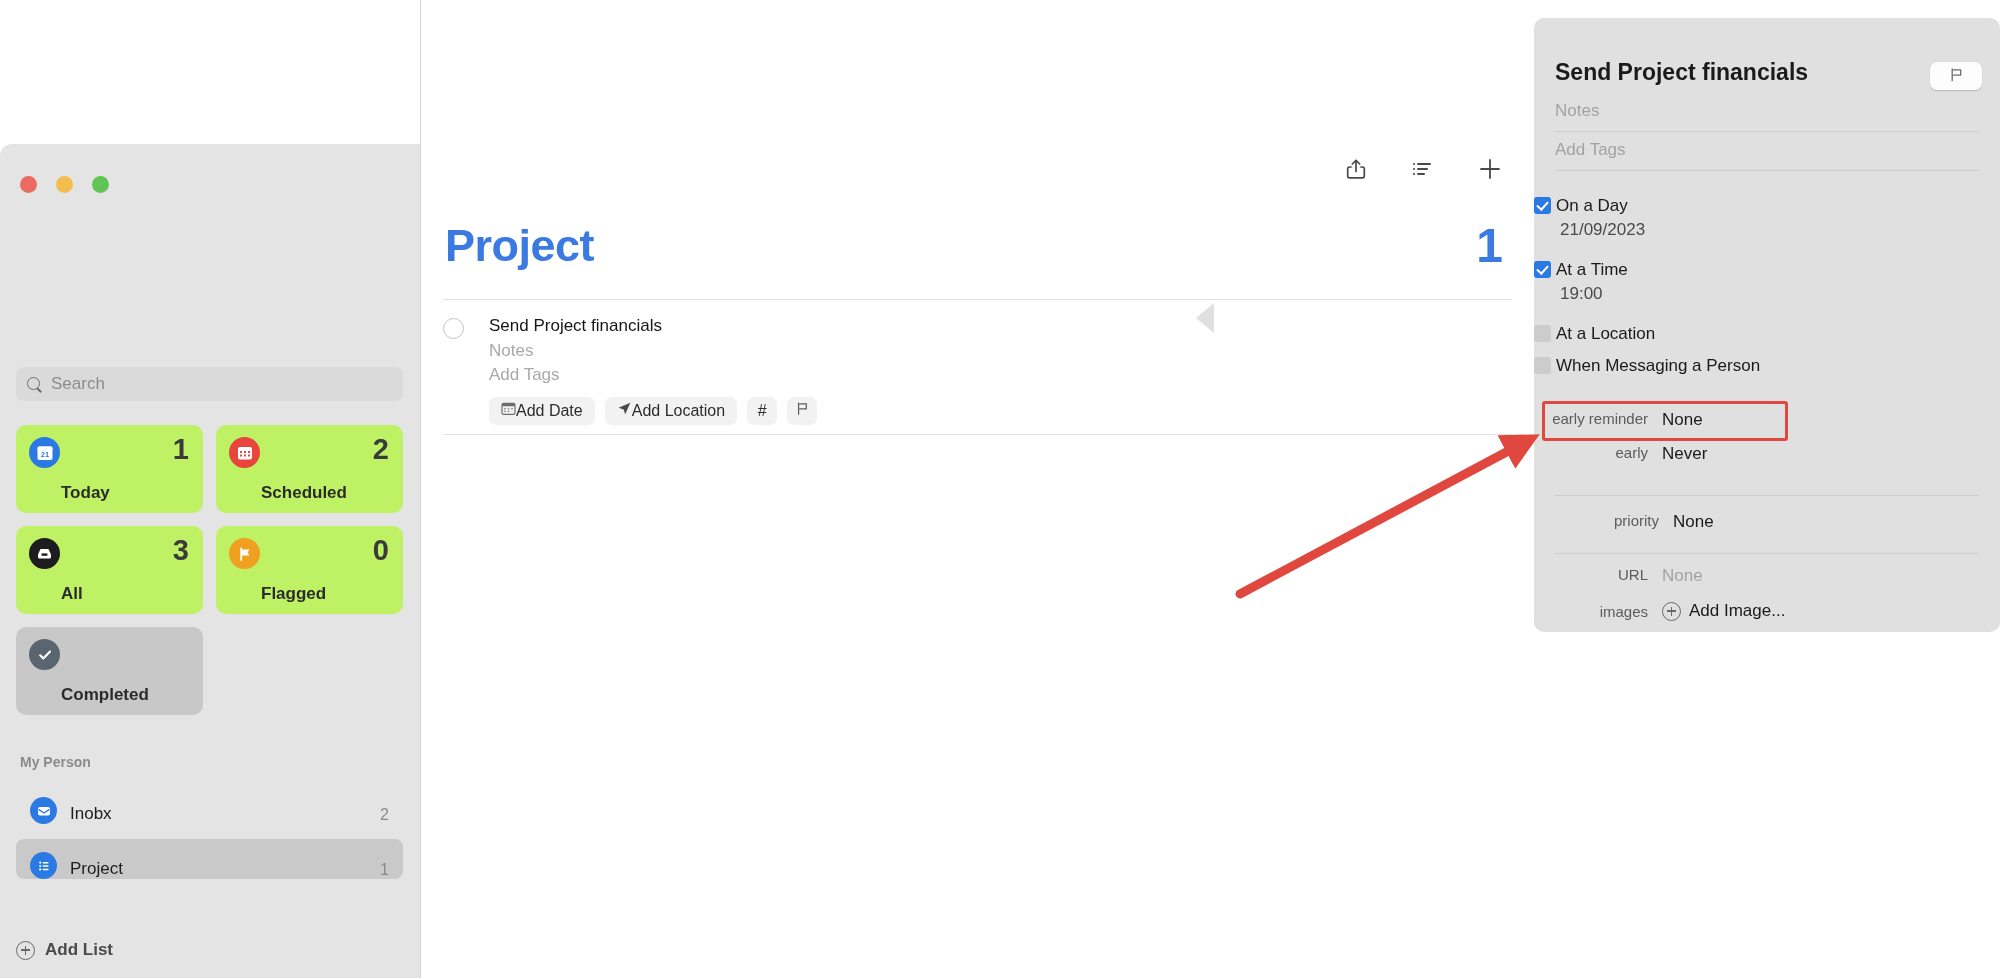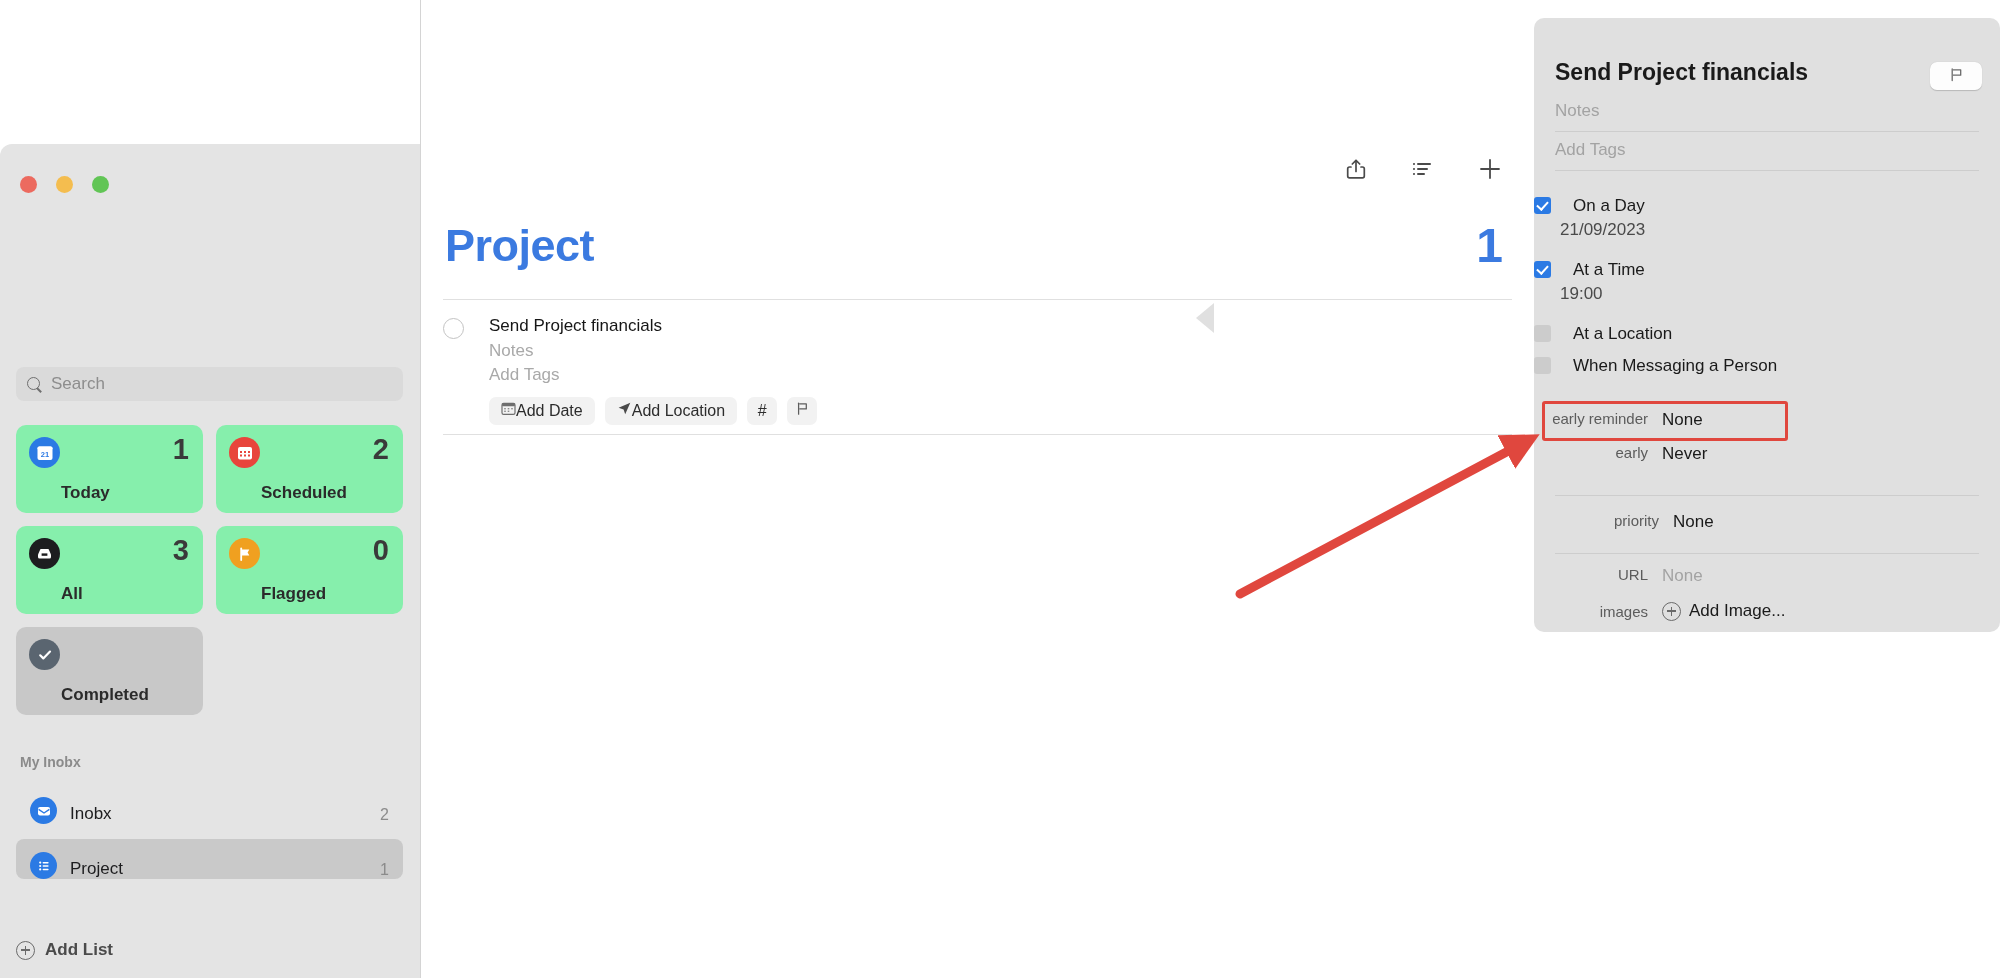--- a/index.html
+++ b/index.html
@@ -37,21 +37,21 @@
   .mag { width: 15px; height: 15px; position: relative; flex: 0 0 auto; }
   .mag::before { content:""; position:absolute; left:0; top:0; width:11px;height:11px;
     border:1.8px solid #6f6f6f; border-radius:50%; }
   .mag::after { content:""; position:absolute; left:10px; top:10px; width:6px;height:1.8px;
     background:#6f6f6f; transform: rotate(45deg); transform-origin: left center; }
 
   
   .cards { position: absolute; left: 16px; top: 281px; width: 387px;
            display: flex; flex-wrap: wrap; gap: 13px; }
   .card {
-    width: 187px; height: 88px; background: #86efac; border-radius: 10px;
+    width: 187px; height: 88px; background: #bef264; border-radius: 10px;
     padding: 12px 13px; position: relative;
   }
   .card.sel { background: #c8c8c8; }
   .card .cnum { position: absolute; right: 14px; top: 8px; font-size: 29px; font-weight: 700; color: #3a3a3a; }
   .card .clabel { position: absolute; left: 14px; bottom: 10px; font-size: 17px; font-weight: 700; color: #2b2b2b; margin-left: 31px; }
   .cicon { width: 31px; height: 31px; border-radius: 50%; display:flex; align-items:center; justify-content:center; }
   .cicon.blue { background: #2b7ae4; }
   .cicon.red  { background: #e8453c; }
   .cicon.dark { background: #1d1d1f; }
   .cicon.orange { background: #f0a020; }
@@ -126,21 +126,21 @@
 
   .drow { position: absolute; display: flex; }
   .dlabel { width: 128px; text-align: right; font-size: 15px; color: #5c5c5c; padding-right: 14px; }
   .dvalue { font-size: 17px; color: #1a1a1a; }
   .dvalue.muted { color: #a3a3a3; }
 
   .cbx { width: 17px; height: 17px; border-radius: 3px; background: #cccccc; flex: 0 0 auto; }
   .cbx.on { background: #2b7ae4; position: relative; }
   .cbx.on::after { content:""; position:absolute; left:5px; top:2px; width:5px; height:9px;
                    border:solid #fff; border-width: 0 2px 2px 0; transform: rotate(42deg); }
-  .remind-line { display:flex; align-items: flex-start; gap: 22px; }
+  .remind-line { display:flex; align-items: flex-start; gap: 5px; }
   .remind-line .t { font-size: 17px; color: #1a1a1a; line-height: 1.0; }
   .remind-sub { font-size: 17px; color: #4a4a4a; margin: 6px 0 0 26px; }
 
   
   .ann-box { position: absolute; left: 1542px; top: 401px; width: 246px; height: 40px;
              border: 3.5px solid #e0473e; border-radius: 3px; }
   #arrow-svg { position: absolute; left: 0; top: 0; width: 2000px; height: 978px; pointer-events: none; }
 </style>
 </head>
 <body>
@@ -219,21 +219,21 @@
           <svg width="18" height="18" viewBox="0 0 18 18">
               <path d="M4.2 9.3 l3.1 3.1 L14 5.6" stroke="#fff" stroke-width="2.2" fill="none" stroke-linecap="round" stroke-linejoin="round"></path>
             </svg>
         </div>
         <div class="cnum"></div>
         <div class="clabel">Completed</div>
       </div>
 
     </div>
 
-    <div class="section-title">My Inobx</div>
+    <div class="section-title">My Person</div>
 
     <div class="list-row" style="top:640px">
       <span class="lico">
         <svg width="16" height="16" viewBox="0 0 16 16">
             <rect x="2" y="4" width="12" height="8.5" rx="2" fill="#fff"></rect>
             <path d="M2.6 6.4 L8 10 L13.4 6.4" stroke="#2b7ae4" stroke-width="1.4" fill="none"></path>
           </svg>
       </span>
       <span class="lname">Inobx</span>
       <span class="lcount">2</span>

